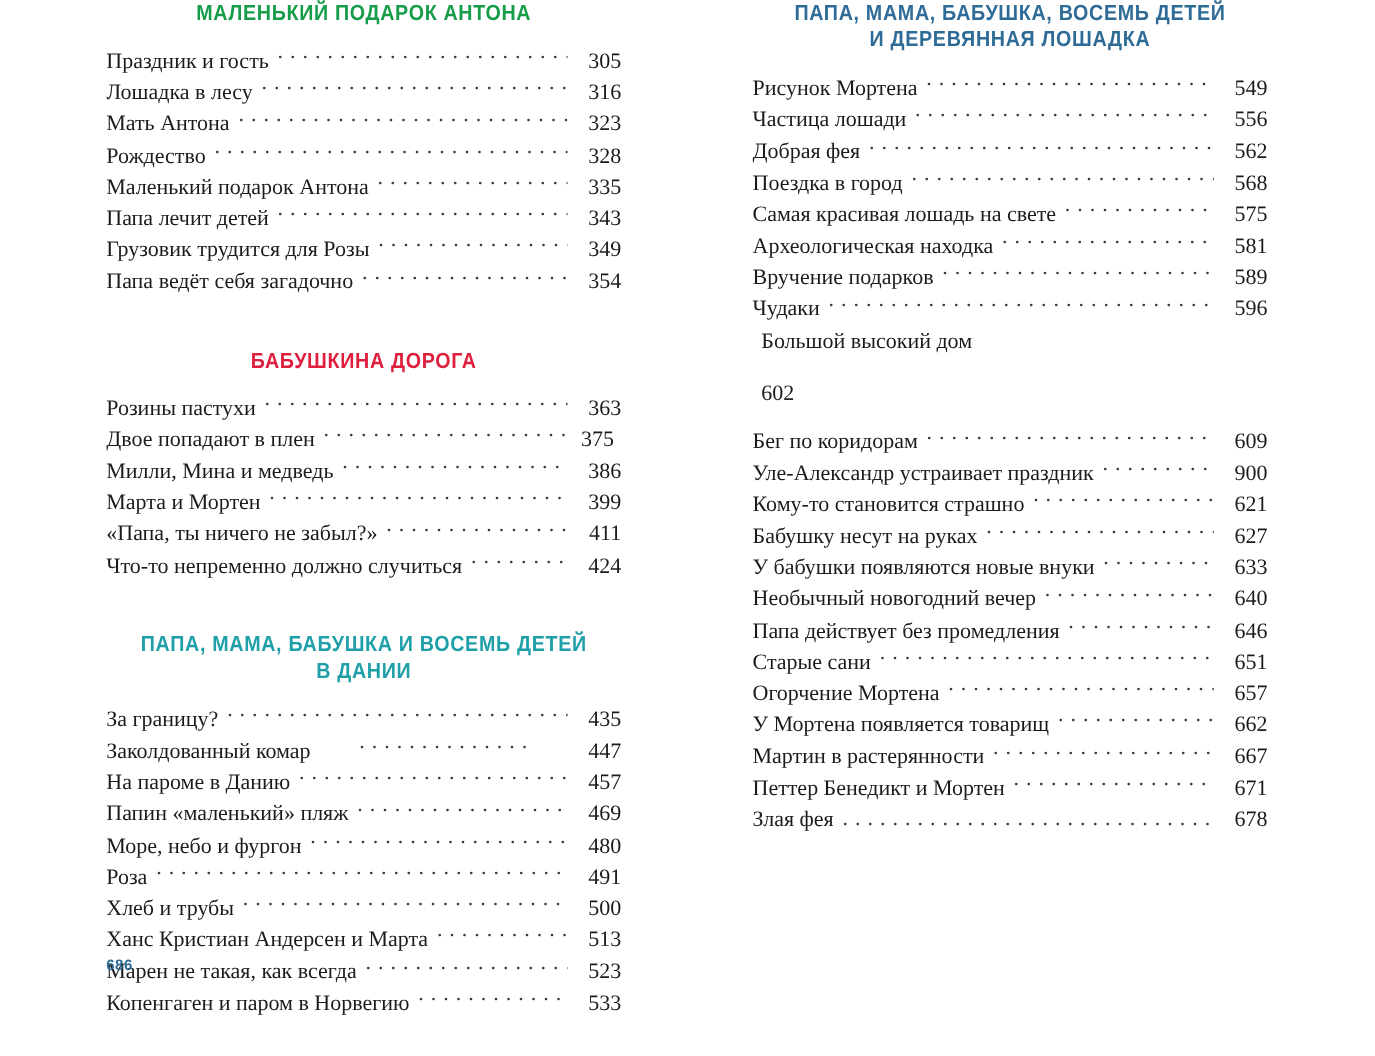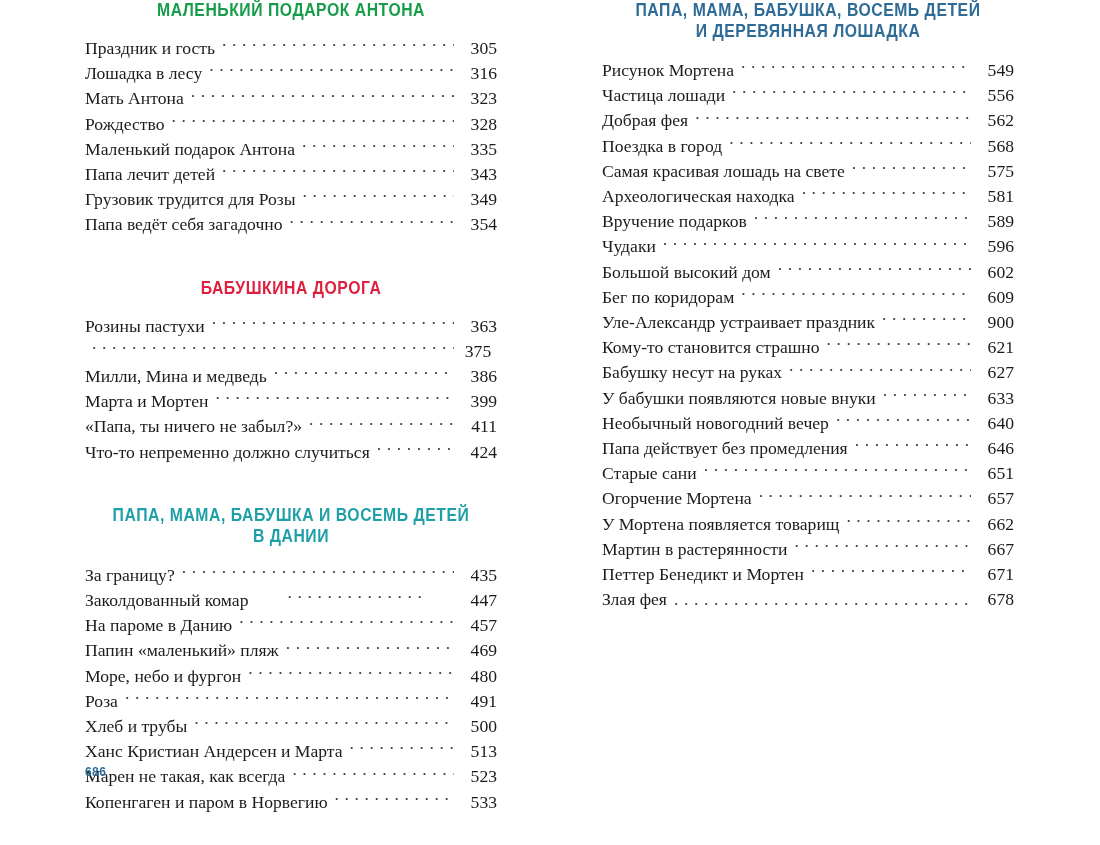--- a/index.html
+++ b/index.html
@@ -153,20 +153,21 @@
         </div>
         <div class="section" style="margin-top: 40px;">
           <div class="section-heading" style="color: rgb(222, 31, 62); margin-bottom: 15px;">БАБУШКИНА ДОРОГА</div>
           <ul class="entries">
             <li class="entry" style="color: rgb(27, 27, 27);">
               <span class="entry-title" style="color: rgb(27, 27, 27);">Розины пастухи</span>
               <span class="entry-leader"></span>
               <span class="entry-page" style="color: rgb(27, 27, 27);">363</span>
             </li>
             <li class="entry" style="color: rgb(27, 27, 27);">
+              <span class="entry-title" style="color: rgb(27, 27, 27);">Двое попадают в плен</span>
               <span class="entry-leader"></span>
               <span class="entry-page" style="color: rgb(27, 27, 27); text-align: center;">375</span>
             </li>
             <li class="entry" style="color: rgb(27, 27, 27);">
               <span class="entry-title" style="color: rgb(27, 27, 27);">Милли, Мина и медведь</span>
               <span class="entry-leader"></span>
               <span class="entry-page" style="color: rgb(27, 27, 27);">386</span>
             </li>
             <li class="entry" style="color: rgb(27, 27, 27);">
               <span class="entry-title" style="color: rgb(27, 27, 27);">Марта и Мортен</span>
@@ -280,21 +281,21 @@
             <li class="entry" style="color: rgb(27, 27, 27);">
               <span class="entry-title" style="color: rgb(27, 27, 27);">Вручение подарков</span>
               <span class="entry-leader"></span>
               <span class="entry-page" style="color: rgb(27, 27, 27);">589</span>
             </li>
             <li class="entry" style="color: rgb(27, 27, 27);">
               <span class="entry-title" style="color: rgb(27, 27, 27); text-align: right;">Чудаки</span>
               <span class="entry-leader"></span>
               <span class="entry-page" style="color: rgb(27, 27, 27);">596</span>
             </li>
-            <li class="entry" style="color: rgb(27, 27, 27);">
+            <li class="entry" style="color: rgb(27, 27, 27); flex-direction: column;">
               <span class="entry-title" style="color: rgb(27, 27, 27);">Большой высокий дом</span>
               <span class="entry-leader"></span>
               <span class="entry-page" style="color: rgb(27, 27, 27);">602</span>
             </li>
             <li class="entry" style="color: rgb(27, 27, 27);">
               <span class="entry-title" style="color: rgb(27, 27, 27);">Бег по коридорам</span>
               <span class="entry-leader"></span>
               <span class="entry-page" style="color: rgb(27, 27, 27);">609</span>
             </li>
             <li class="entry" style="color: rgb(27, 27, 27);">

